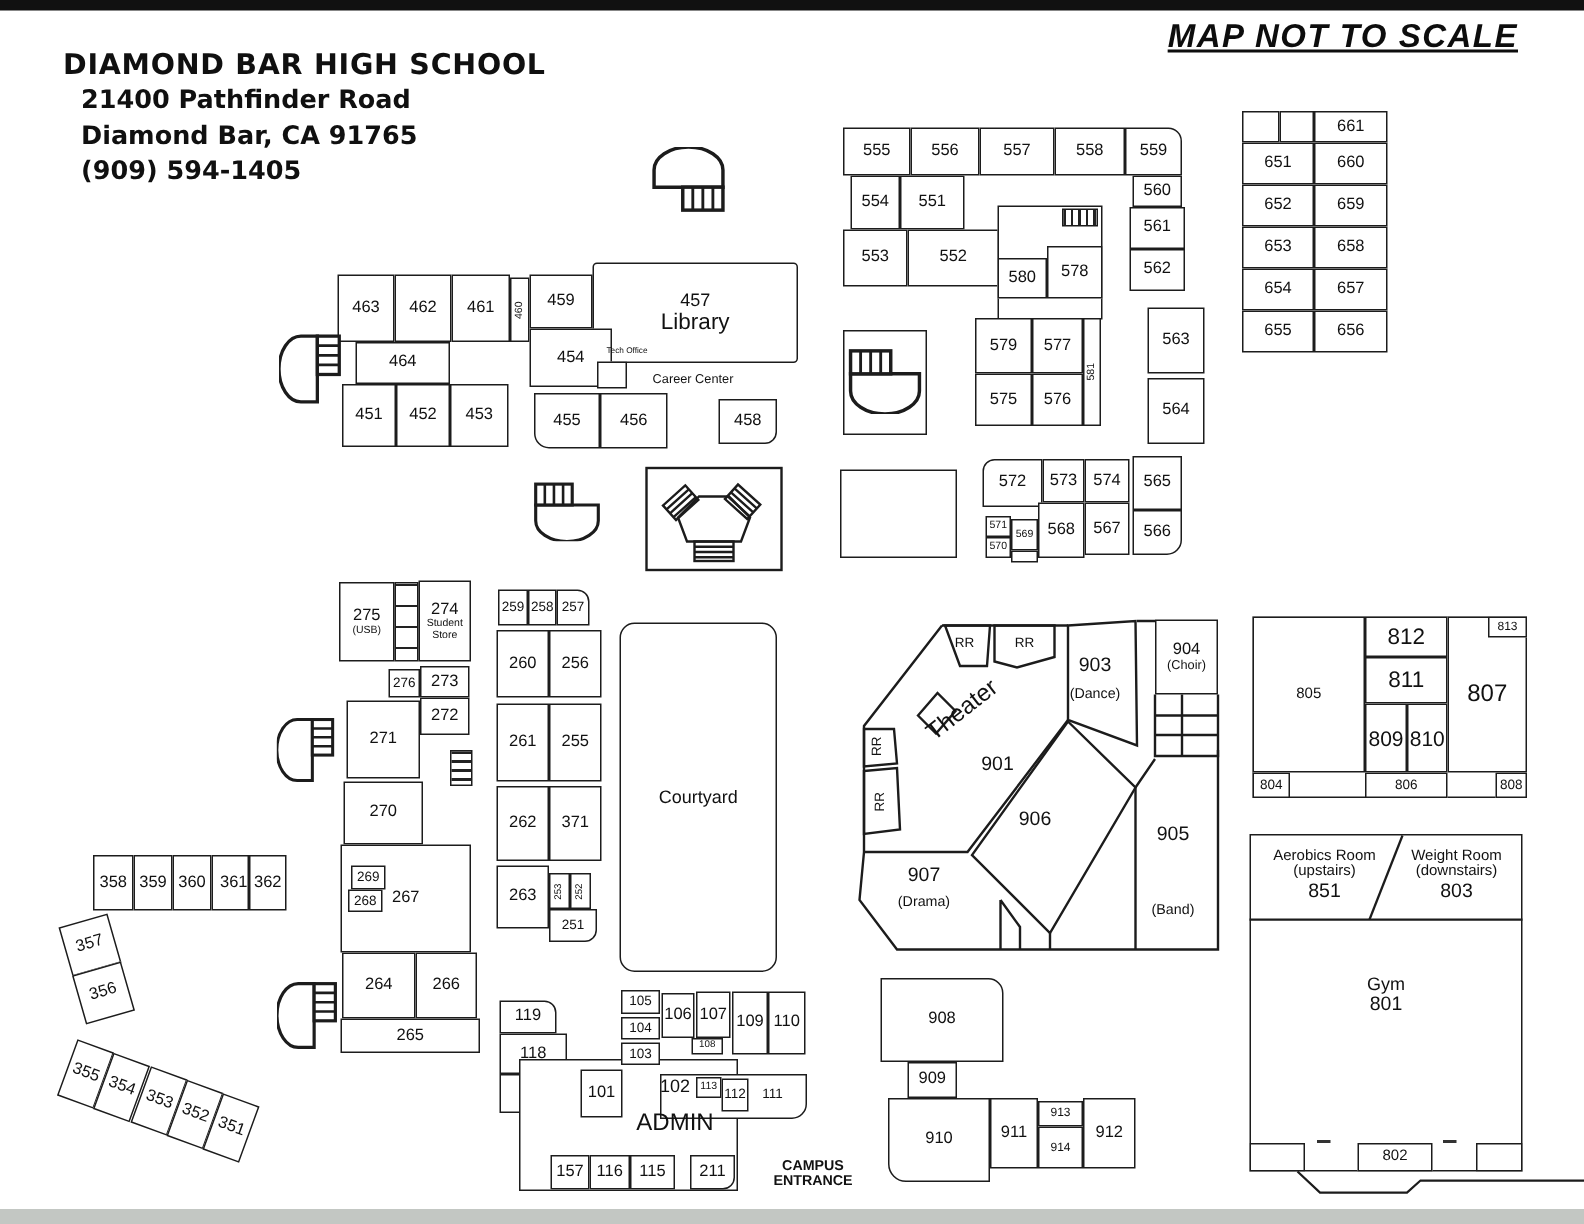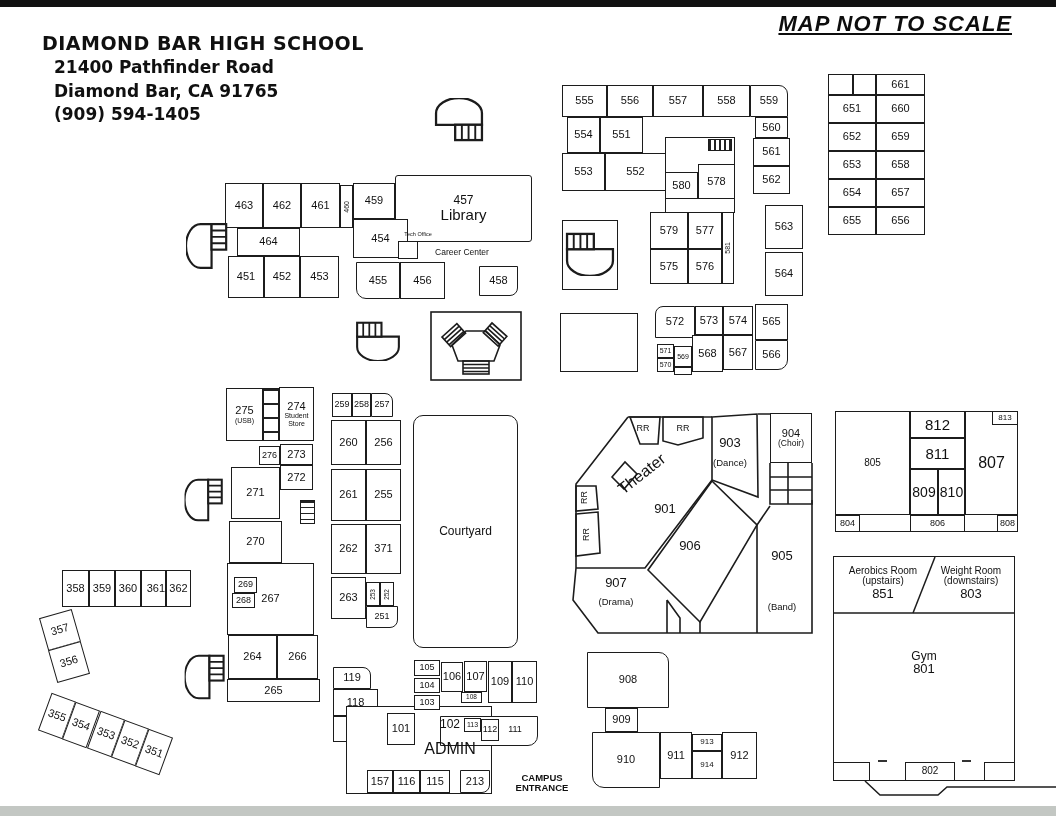--- a/index.html
+++ b/index.html
@@ -399,21 +399,21 @@
       <div class="room" style="left: 367px; top: 770px; width: 26px; height: 23px;">
         <span>157</span>
       </div>
       <div class="room" style="left: 393px; top: 770px; width: 27px; height: 23px;">
         <span>116</span>
       </div>
       <div class="room" style="left: 420px; top: 770px; width: 30px; height: 23px;">
         <span>115</span>
       </div>
       <div class="room" style="left: 460px; top: 770px; width: 30px; height: 23px; border-radius: 0px 0px 8px;">
-        <span>213</span>
+        <span>211</span>
       </div>
       <div class="room plain" style="left: 508px; top: 770px; width: 68px; height: 26px; font-size: 9.5px; font-weight: 700;">
         <span>CAMPUS
 ENTRANCE</span>
       </div>
       <div class="room plain" style="left: 630px; top: 419px; width: 26px; height: 20px; font-size: 9px;">
         <span>RR</span>
       </div>
       <div class="room plain" style="left: 668px; top: 419px; width: 30px; height: 20px; font-size: 9px;">
         <span>RR</span>

